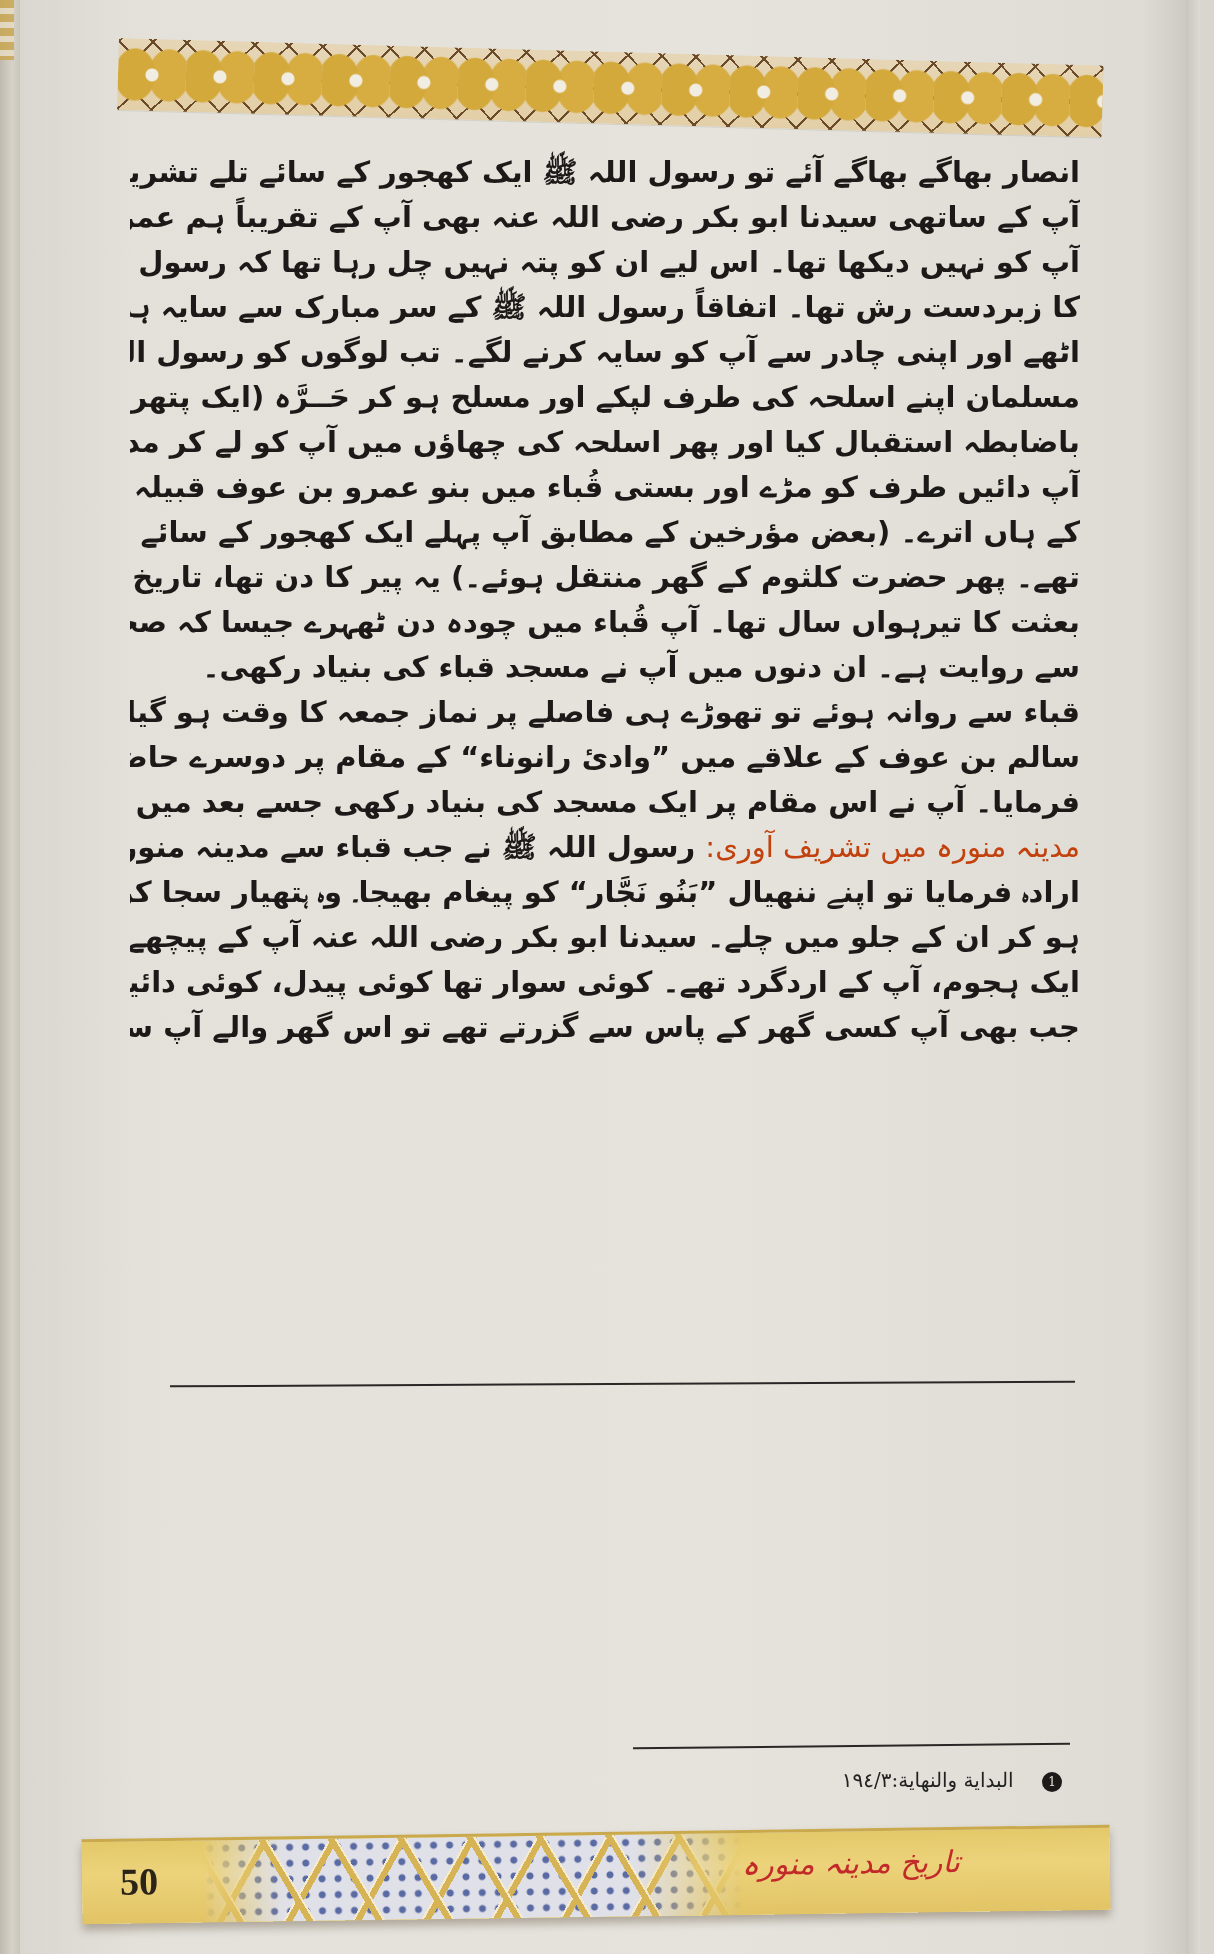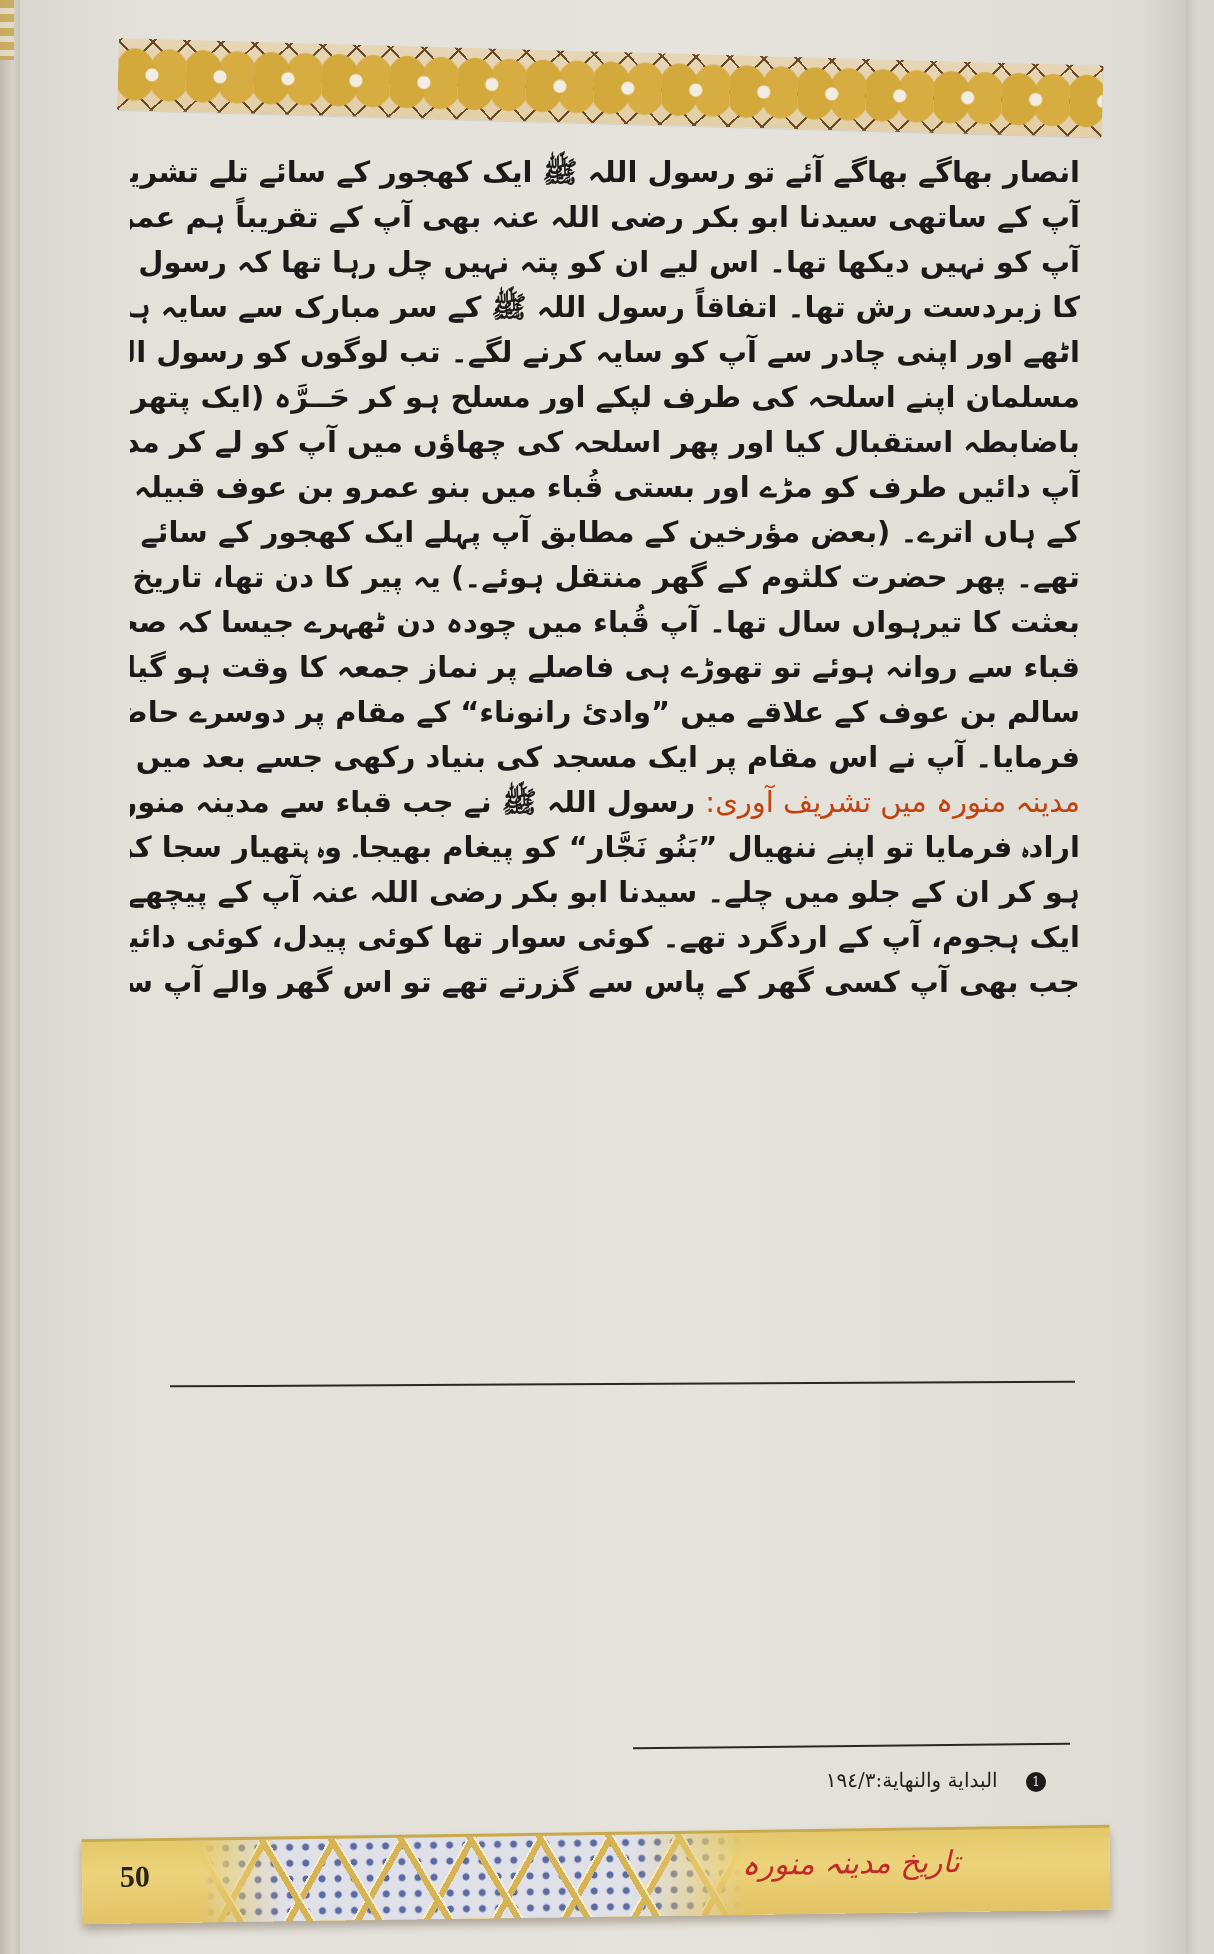--- a/index.html
+++ b/index.html
@@ -63,21 +63,21 @@
   .heading-red { color: #c2410c; font-weight: normal; }
   .heading-underline {
     position: absolute; left: 170px; top: 1383px; width: 905px; height: 2px;
     background: #2a2826; transform: rotate(-0.3deg);
   }
   .footnote-rule {
     position: absolute; left: 633px; top: 1745px; width: 437px; height: 2px;
     background: #2a2826; transform: rotate(-0.6deg);
   }
   .footnote {
-    position: absolute; left: 760px; top: 1768px; width: 290px;
+    position: absolute; left: 776px; top: 1768px; width: 290px;
     direction: rtl; font-family: "DejaVu Serif", serif; font-size: 20px; color: #222;
     white-space: nowrap;
   }
   .footnote .footnote-marker { width: 20px; height: 20px; line-height: 20px; font-size: 12px; margin-left: 22px; }
   
   .bottom-banner {
     position: absolute; left: 82px; top: 1832px; width: 1028px; height: 82px;
     transform: rotate(-0.8deg);
     background: linear-gradient(180deg, #e4c96a 0%, #ecd27a 40%, #e2c465 100%);
     box-shadow: 0 6px 8px rgba(80,60,40,.35);
@@ -89,21 +89,21 @@
     background:
       repeating-linear-gradient(60deg, transparent 0 30px, #d6b354 30px 36px, #f5ecd0 36px 38px, transparent 38px 60px),
       repeating-linear-gradient(-60deg, transparent 0 30px, #d6b354 30px 36px, #f5ecd0 36px 38px, transparent 38px 60px),
       radial-gradient(circle, #5a6aa3 0 3px, transparent 4px) 0 0/16px 16px,
       #dfe0e8;
     -webkit-mask-image: linear-gradient(90deg, transparent 0%, #000 15%, #000 80%, transparent 100%);
             mask-image: linear-gradient(90deg, transparent 0%, #000 15%, #000 80%, transparent 100%);
   }
   .page-number {
     position: absolute; left: 38px; top: 18px; font-family: "Liberation Serif", serif;
-    font-weight: bold; font-size: 30px; color: #2b2418;
+    font-weight: bold; font-size: 38px; color: #2b2418;
   }
   .book-title {
     position: absolute; right: 150px; top: 14px; direction: rtl;
     font-family: "DejaVu Serif", serif; font-style: italic; font-size: 30px; color: #c22a2a;
   }
 </style>
 </head>
 <body>
 
 <div class="left-page-edge">
@@ -124,20 +124,21 @@
   <div class="line short">
     <span>اٹھے اور اپنی چادر سے آپ کو سایہ کرنے لگے۔ تب لوگوں کو رسول اللہ ﷺ کا پتہ چلا۔</span>
     
   </div>
   <div class="line">مسلمان اپنے اسلحہ کی طرف لپکے اور مسلح ہو کر حَــرَّہ (ایک پتھریلے میدان) میں آپ کا</div>
   <div class="line">باضابطہ استقبال کیا اور پھر اسلحہ کی چھاؤں میں آپ کو لے کر مدینہ کی طرف چلے۔ راستے میں</div>
   <div class="line">آپ دائیں طرف کو مڑے اور بستی قُباء میں بنو عمرو بن عوف قبیلہ کے ایک صاحب کلثوم بن ہِدم</div>
   <div class="line">کے ہاں اترے۔ (بعض مؤرخین کے مطابق آپ پہلے ایک کھجور کے سائے میں فروکش ہوئے</div>
   <div class="line">تھے۔ پھر حضرت کلثوم کے گھر منتقل ہوئے۔) یہ پیر کا دن تھا، تاریخ ۱۲ ربیع الاول تھی اور آپ کی</div>
   <div class="line">بعثت کا تیرہواں سال تھا۔ آپ قُباء میں چودہ دن ٹھہرے جیسا کہ صحیح بخاری میں سیدنا انس رضی اللہ عنہ</div>
+  <div class="line short">سے روایت ہے۔ ان دنوں میں آپ نے مسجد قباء کی بنیاد رکھی۔</div>
   <div class="line">قباء سے روانہ ہوئے تو تھوڑے ہی فاصلے پر نماز جمعہ کا وقت ہو گیا، رسول اللہ ﷺ نے بنو</div>
   <div class="line">سالم بن عوف کے علاقے میں ”وادیٔ رانوناء“ کے مقام پر دوسرے حاضرین سمیت جمعہ ادا</div>
   <div class="line short">فرمایا۔ آپ نے اس مقام پر ایک مسجد کی بنیاد رکھی جسے بعد میں ”مسجد جمعہ“ کہا جانے لگا۔</div>
   <div class="line">
     <span class="heading-red">مدینہ منورہ میں تشریف آوری:</span>
     <span>رسول اللہ ﷺ نے جب قباء سے مدینہ منورہ تشریف لانے کا</span>
   </div>
   <div class="line">ارادہ فرمایا تو اپنے ننھیال ”بَنُو نَجَّار“ کو پیغام بھیجا۔ وہ ہتھیار سجا کر آئے تو رسول اللہ ﷺ سوار</div>
   <div class="line">ہو کر ان کے جلو میں چلے۔ سیدنا ابو بکر رضی اللہ عنہ آپ کے پیچھے سوار تھے۔ بنو نجار اور مسلمانوں کا</div>
   <div class="line">ایک ہجوم، آپ کے اردگرد تھے۔ کوئی سوار تھا کوئی پیدل، کوئی دائیں تھا کوئی بائیں اور کوئی پیچھے۔</div>

